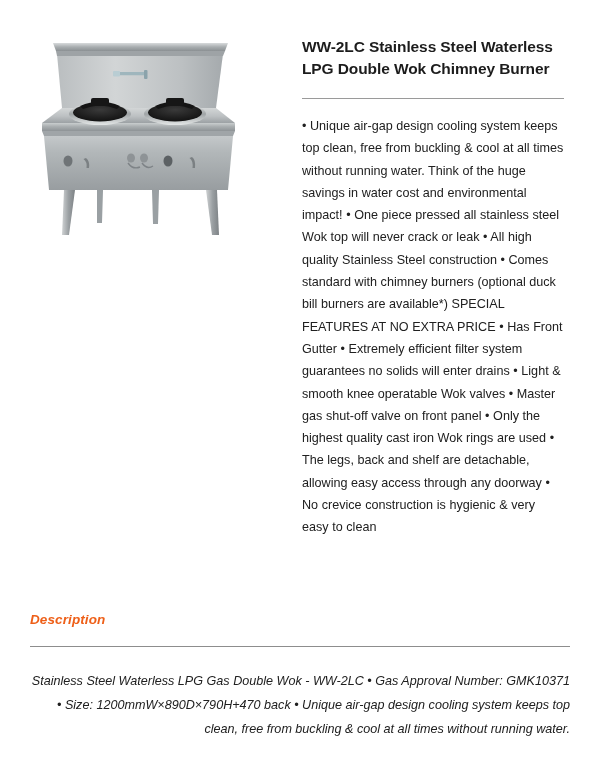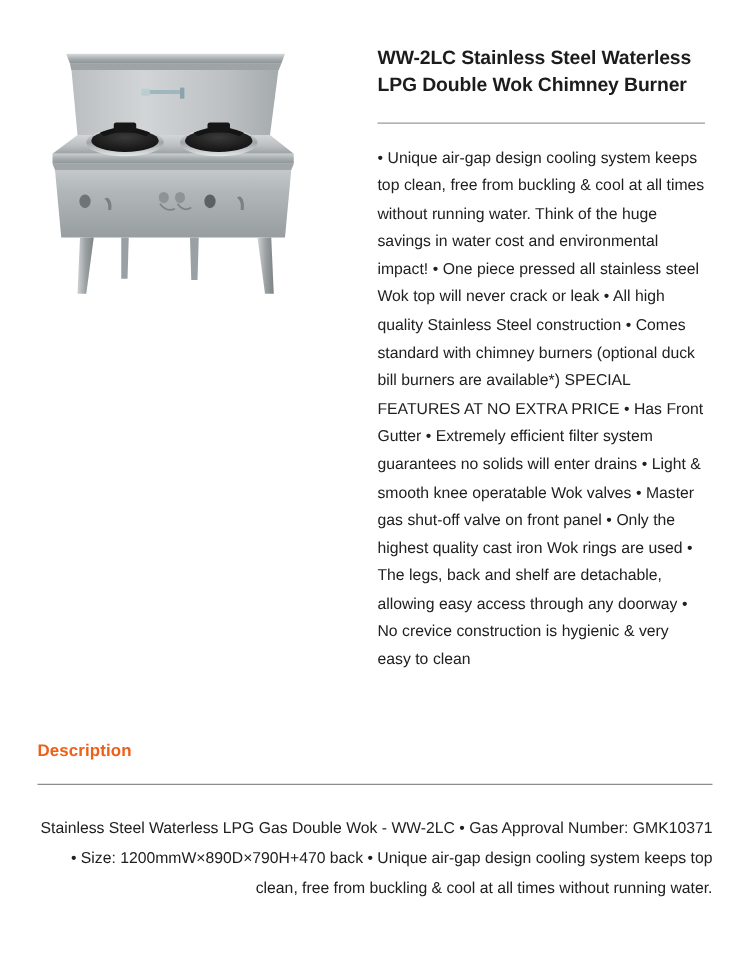--- a/index.html
+++ b/index.html
@@ -79,24 +79,25 @@
     color: #202020;
     margin: 0;
     text-align: left;
     word-spacing: 0.1px;
   }
 
   
   .description-section {
     position: absolute;
     left: 0;
-    top: 581px;
+    top: 600px;
     width: 600px;
     padding: 0 30px;
     box-sizing: border-box;
+    font-style: italic;
   }
 
   .description-heading {
     font-size: 13.5px;
     font-weight: bold;
     color: #ee5f18;
     margin: 0;
     padding: 12px 0 0 0;
     letter-spacing: 0.1px;
   }

